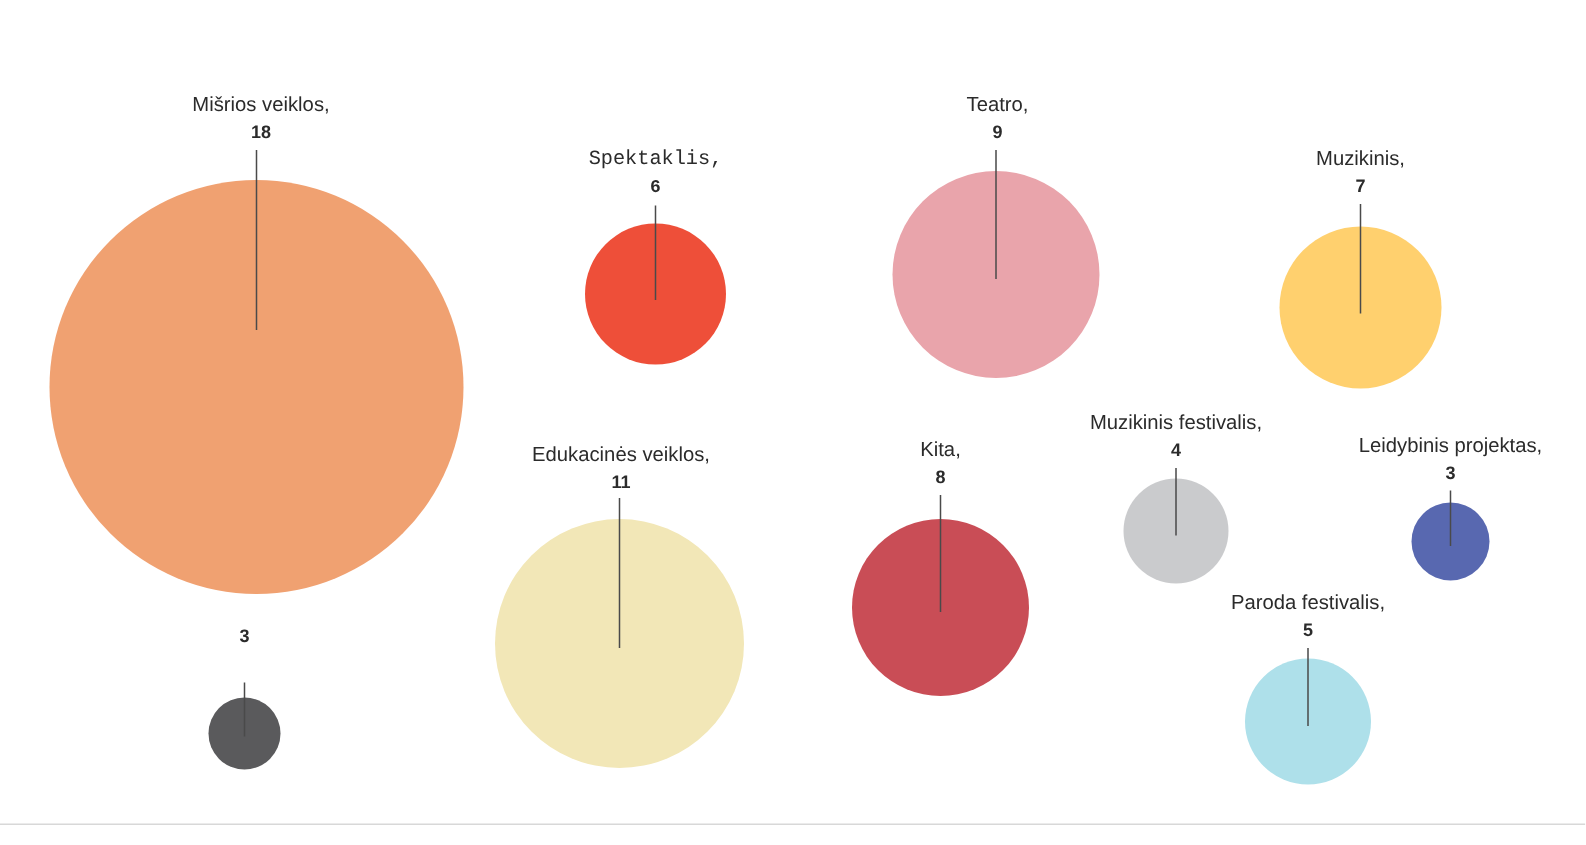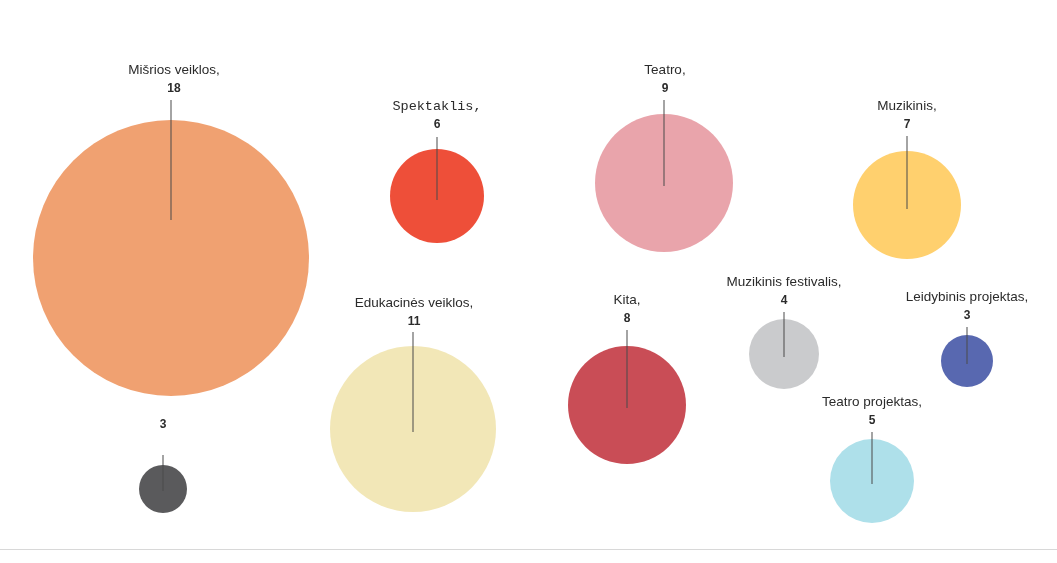--- a/index.html
+++ b/index.html
@@ -110,21 +110,21 @@
       </div>
       <div class="bubble" style="left: 967px; top: 361px; width: 52px; height: 52px; background: rgb(88, 104, 176);"></div>
       <div class="leader" style="left: 967px; top: 327px; height: 37px; background: rgb(74, 74, 74);"></div>
       <div class="bubble-label" style="left: 967px; top: 287px;">
         <span class="cat">Leidybinis projektas,</span>
         <span class="val">3</span>
       </div>
       <div class="bubble" style="left: 872px; top: 481px; width: 84px; height: 84px; background: rgb(174, 224, 234);"></div>
       <div class="leader" style="left: 872px; top: 432px; height: 52px; background: rgb(74, 74, 74);"></div>
       <div class="bubble-label" style="left: 872px; top: 392px;">
-        <span class="cat">Teatro projektas,</span>
+        <span class="cat">Paroda festivalis,</span>
         <span class="val">5</span>
       </div>
       <div class="bubble" style="left: 163px; top: 489px; width: 48px; height: 48px; background: rgb(90, 90, 92);"></div>
       <div class="leader" style="left: 163px; top: 455px; height: 36px; background: rgb(74, 74, 74);"></div>
       <div class="bubble-label" style="left: 163px; top: 415px;">
         <span class="val">3</span>
       </div>
     </div>
   <div class="footer-rule"></div>
 </div>

